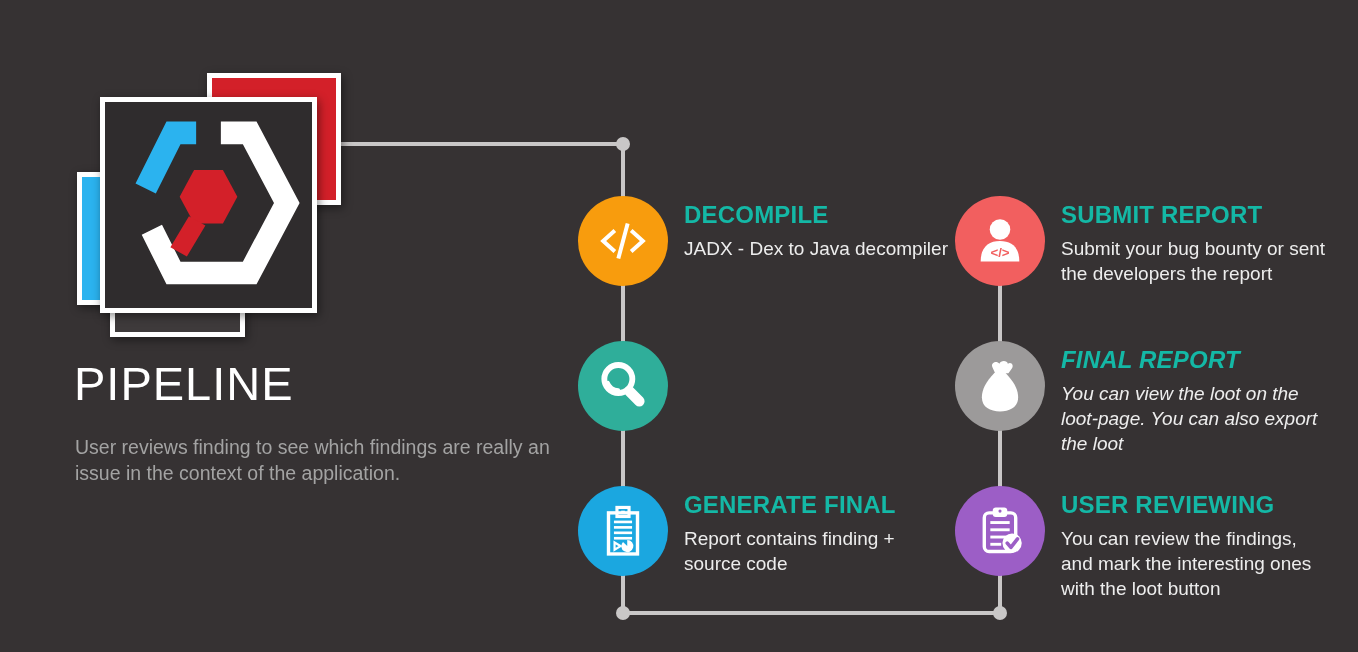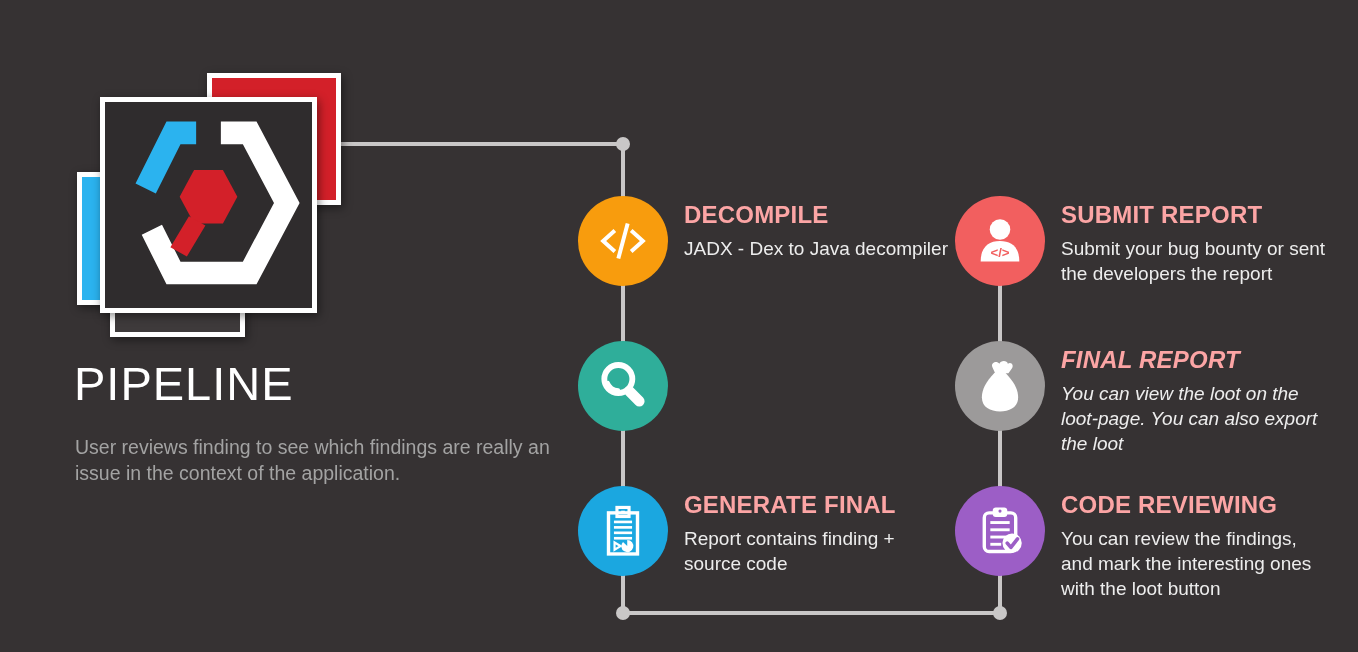--- a/index.html
+++ b/index.html
@@ -35,21 +35,21 @@
     width:90px;height:90px;border-radius:50%;flex:none;
     display:flex;align-items:center;justify-content:center;
   }
   .c-orange{background:#f89c0d;--c:#f89c0d;}
   .c-teal{background:#2fae9a;--c:#2fae9a;}
   .c-blue{background:#1ba7e0;--c:#1ba7e0;}
   .c-red{background:#f25f5f;--c:#f25f5f;}
   .c-gray{background:#9c9a9a;--c:#9c9a9a;}
   .c-purple{background:#9c5ec6;--c:#9c5ec6;}
   .step-text{padding-top:5px;max-width:300px;}
-  .step-title{margin:0;font-size:24px;font-weight:bold;color:#fca5a5;letter-spacing:.2px;}
+  .step-title{margin:0;font-size:24px;font-weight:bold;color:#14b8a6;letter-spacing:.2px;}
   .step-desc{margin:7px 0 0 0;font-size:19px;line-height:25px;color:#ededed;white-space:pre-line;}
 
   .icon{display:block;}
 </style>
 </head>
 <body>
 
 <div class="line" style="left:339px;top:142px;width:284px;height:4px;"></div>
 <div class="line" style="left:621px;top:142px;width:4px;height:473px;"></div>
 <div class="line" style="left:621px;top:611px;width:383px;height:4px;"></div>
@@ -159,18 +159,18 @@
       <circle cx="24" cy="7.5" r="1.3" style="fill:var(--c);"></circle>
       <line x1="16" y1="17" x2="32" y2="17" stroke="#fff" stroke-width="2.4"></line>
       <line x1="16" y1="23" x2="32" y2="23" stroke="#fff" stroke-width="2.4"></line>
       <line x1="16" y1="29" x2="30" y2="29" stroke="#fff" stroke-width="2.4"></line>
       <line x1="16" y1="35" x2="25" y2="35" stroke="#fff" stroke-width="2.4"></line>
       <circle cx="34" cy="34" r="8" fill="#fff"></circle>
       <polyline points="30,34 33,37.5 38.5,30.5" fill="none" stroke-width="3" stroke-linecap="round" stroke-linejoin="round" style="stroke:var(--c);"></polyline>
     </svg>
   </div>
   <div class="step-text">
-    <h2 class="step-title">CODE REVIEWING</h2>
+    <h2 class="step-title">USER REVIEWING</h2>
     <p class="step-desc">You can review the findings,
 and mark the interesting ones
 with the loot button</p>
   </div>
 </div>
 
 </body></html>

